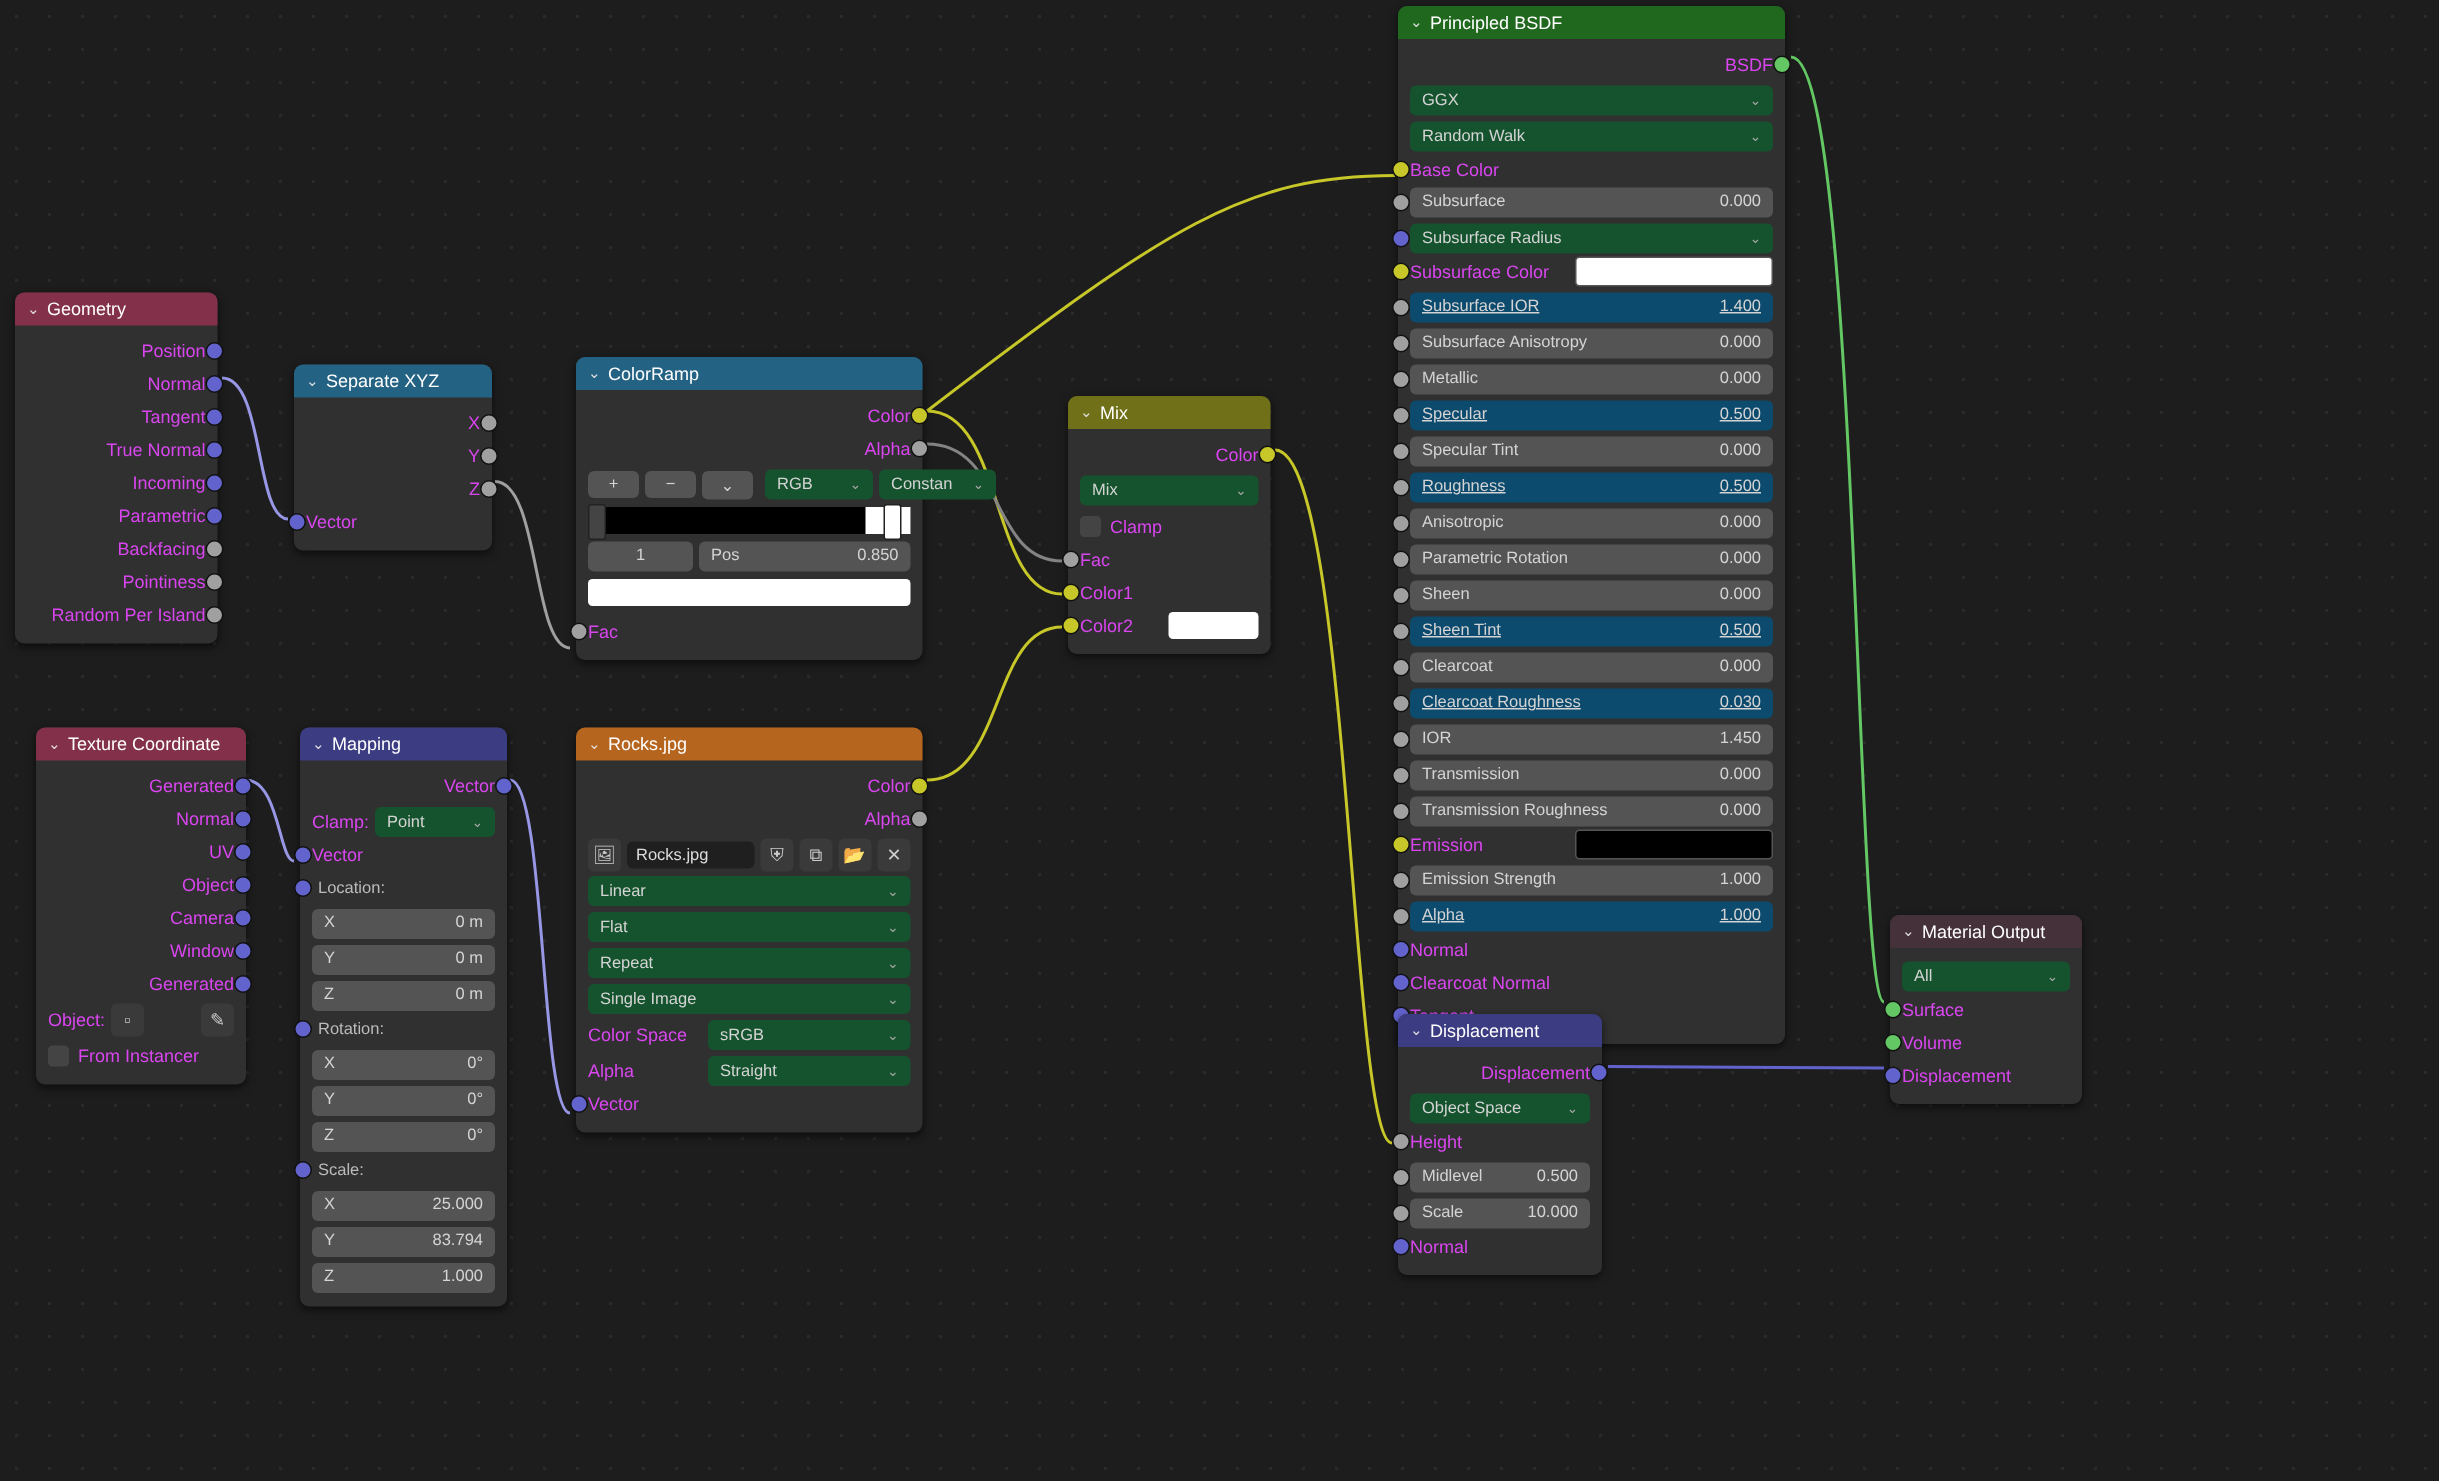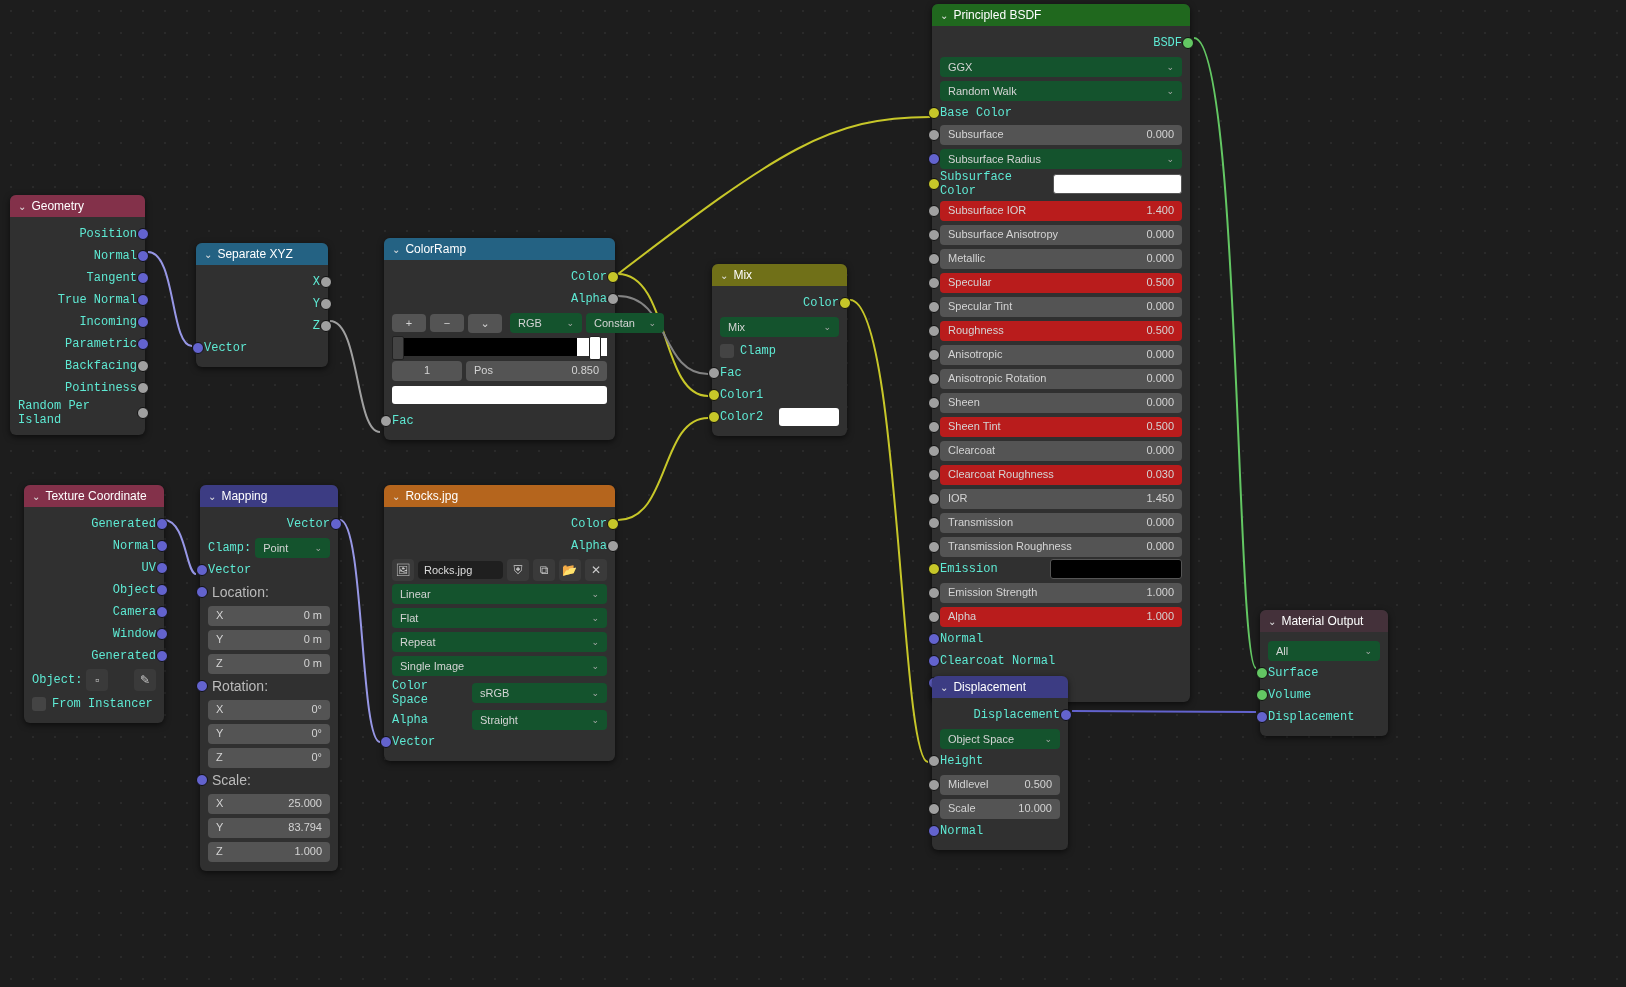--- a/index.html
+++ b/index.html
@@ -69,37 +69,37 @@
   flex: 1;
   background: #545454;
   border-radius: 4px;
   padding: 3px 8px;
   display: flex;
   justify-content: space-between;
   align-items: flex-start;
   font-size: 11px;
   min-height: 14px;
 }
-.n-input.blue { background: #b91c1c; }
+.n-input.blue { background: #0c4a6e; text-decoration: underline; }
 .n-select {
   flex: 1;
   background: #14532d;
   border-radius: 4px;
   padding: 3px 8px;
   display: flex;
   justify-content: space-between;
   align-items: center;
   font-size: 11px;
   min-height: 14px;
 }
 .n-select .dd { color: #aaa; font-size: 9px; margin-left: auto; }
 .gap4 { gap: 4px; }
 .mt2 { margin-top: 2px; }
-.label { color: #5eead4; font-family: Liberation Mono, monospace; }
-.sublabel { color: #bbb; font-size: 14px; padding-left: 4px; }
+.label { color: #d946ef; }
+.sublabel { color: #bbb; font-size: 11px; padding-left: 4px; }
 .swatch {
   width: 130px;
   height: 18px;
   border-radius: 3px;
   border: 1px solid #555;
 }
 .swatch-sm {
   width: 60px; height: 18px; border-radius: 3px;
 }
 .cbx {
@@ -617,21 +617,21 @@
     <div class="row mt2">
         <span class="sock s-grey"></span>
         <div class="n-input">
           <span>Anisotropic</span>
           <span>0.000</span>
         </div>
       </div>
     <div class="row mt2">
         <span class="sock s-grey"></span>
         <div class="n-input">
-          <span>Anisotropic Rotation</span>
+          <span>Parametric Rotation</span>
           <span>0.000</span>
         </div>
       </div>
     <div class="row mt2">
         <span class="sock s-grey"></span>
         <div class="n-input">
           <span>Sheen</span>
           <span>0.000</span>
         </div>
       </div>

